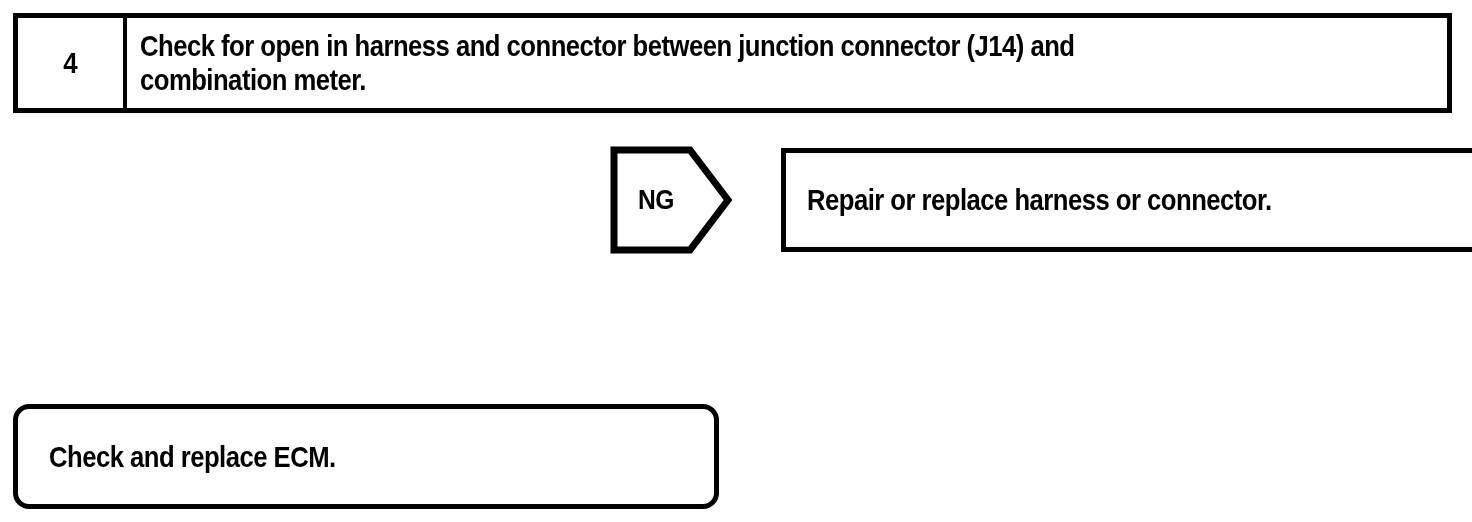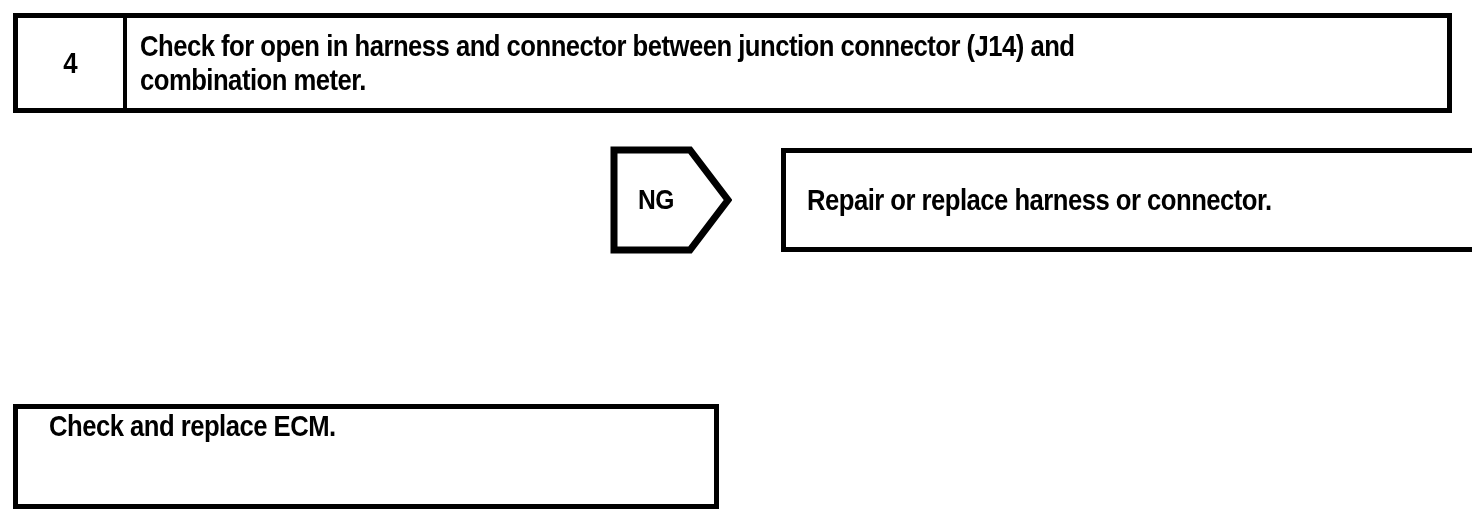--- a/index.html
+++ b/index.html
@@ -150,22 +150,23 @@
     transform-origin: center center;
   }
 
   
   #ok-result-box {
     left: 13px;
     top: 404px;
     width: 706px;
     height: 105px;
     display: flex;
-    align-items: flex-start;
+    align-items: center;
     padding-left: 31px;
+    border-radius: 16px;
   }
   #ok-result-text {
     font-size: 30px;
     font-weight: bold;
     color: #000000;
     white-space: nowrap;
     letter-spacing: -0.6px;
     transform: scaleX(0.855);
     transform-origin: left center;
   }

